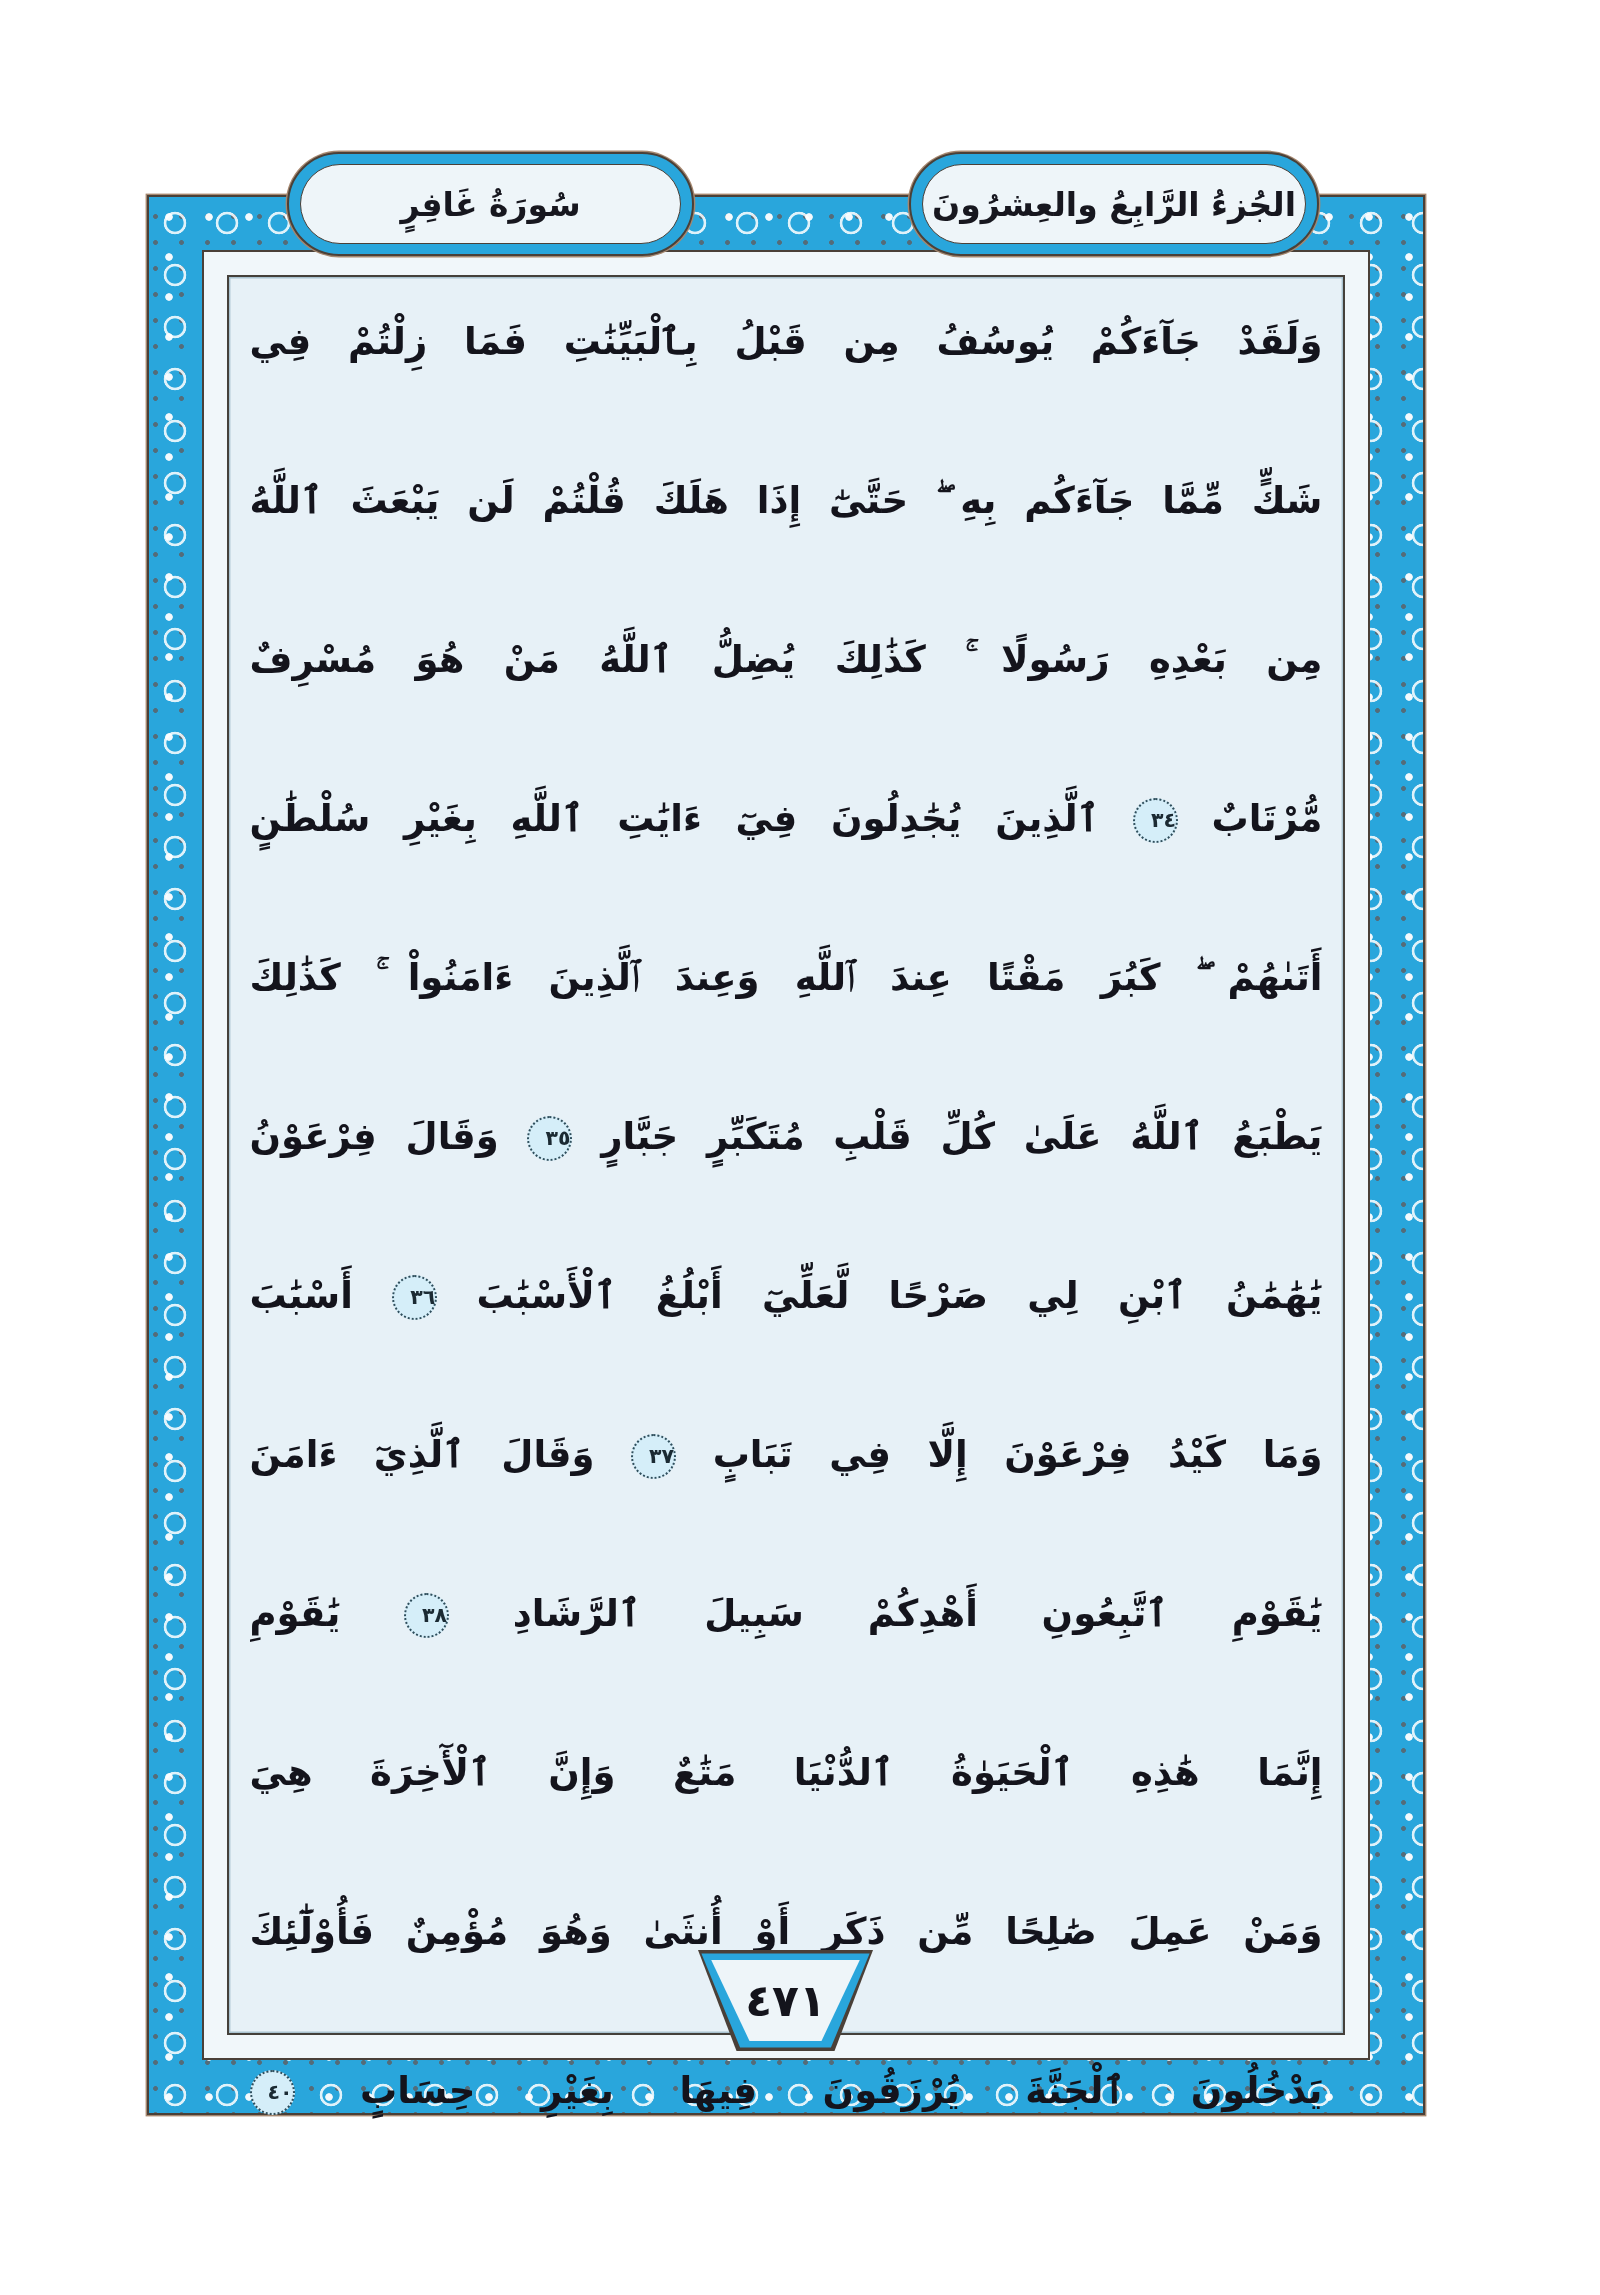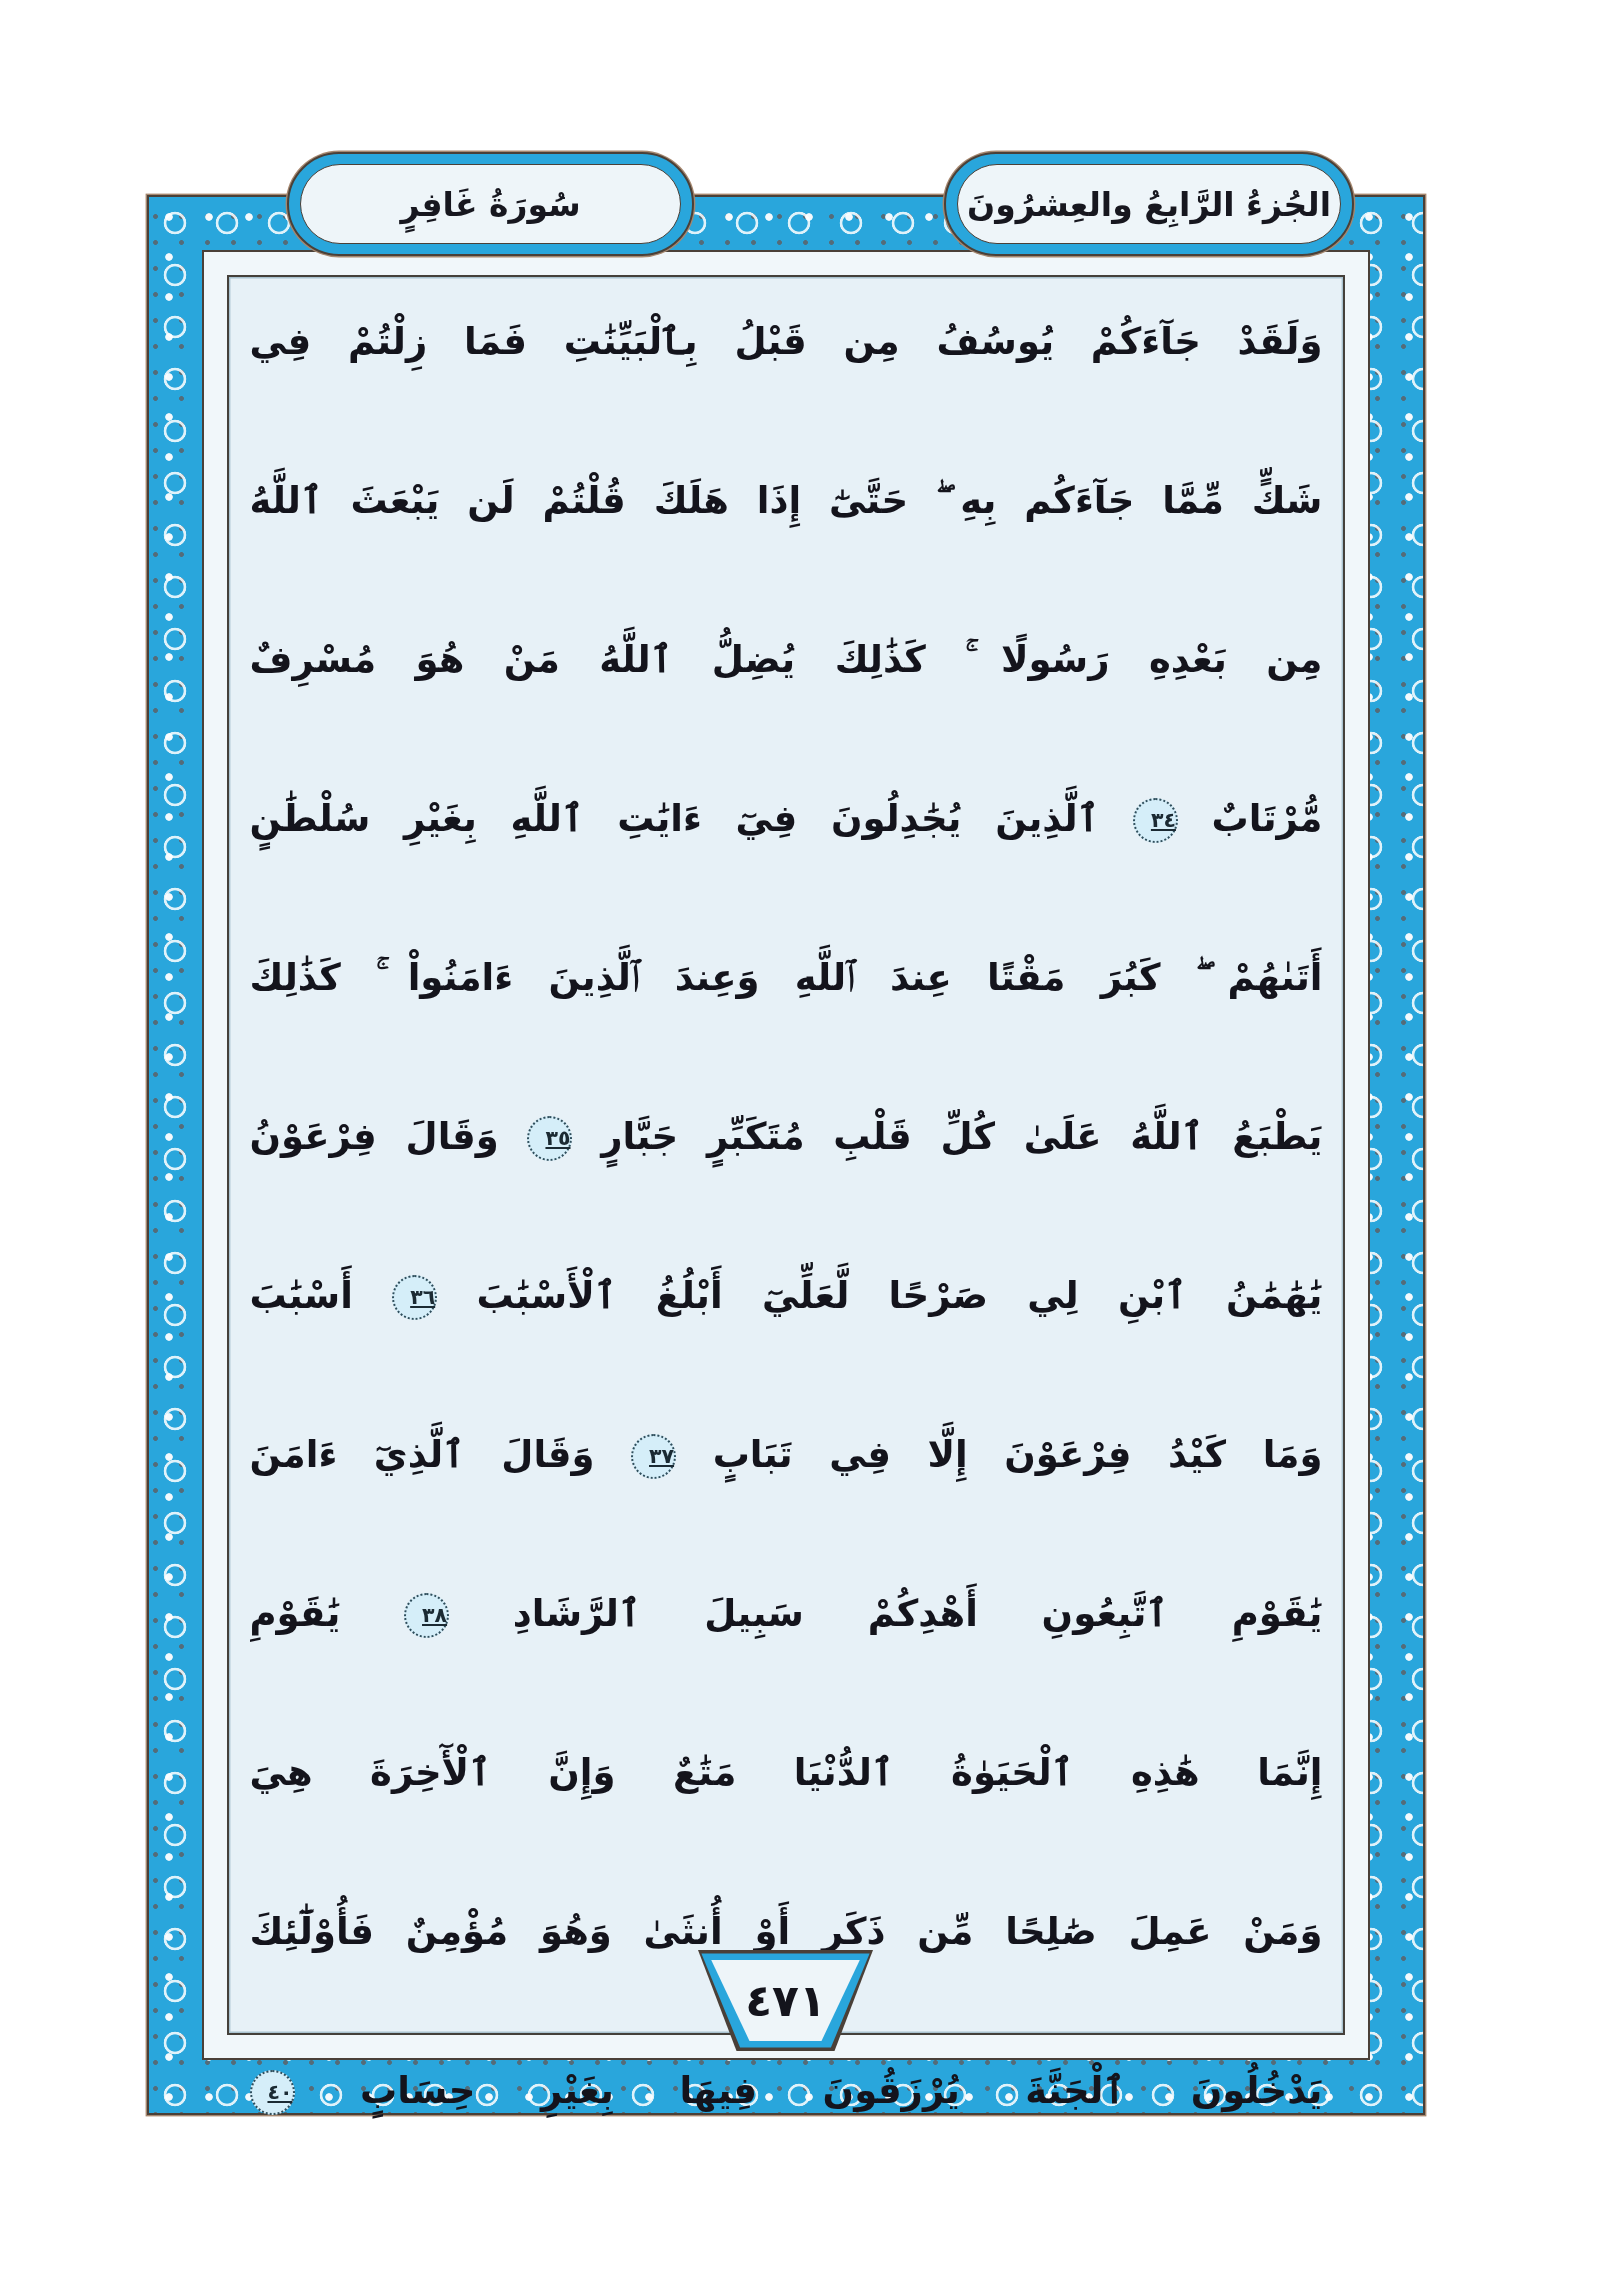--- a/index.html
+++ b/index.html
@@ -43,37 +43,36 @@
     letter-spacing:0px;
   }
   .verse-marker{
     display:inline-block;width:45px;height:45px;box-sizing:border-box;
     border-radius:50%;
     background:#d5eef9;
     border:2.7px dotted #2f4e5c;
     text-align:center;line-height:40px;
     font-size:20.5px;font-weight:bold;color:#1b2a33;
     vertical-align:middle;
-    text-decoration:underline;
   }
   
   .cartouche{
     position:absolute;top:152px;height:104px;box-sizing:border-box;
     background:#29a6dc;border:2.1px solid #4a4038;border-radius:52px;
     padding:10px 11px;z-index:5;
     box-shadow:0 0 0 1.4px #a5876f;
   }
   .cartouche-inner{
     width:100%;height:100%;box-sizing:border-box;
     background:#eef5f9;border:1.4px solid #4a4038;border-radius:41px;
     display:flex;align-items:center;justify-content:center;
     font-size:33px;font-weight:bold;color:#17171f;
   }
   .cartouche-surah{left:287px;width:407px;}
-  .cartouche-juz{left:944px;width:410px;}
+  .cartouche-juz{left:909px;width:410px;}
   
   .page-tab{
     position:absolute;left:698px;top:1950px;width:175px;height:101px;
     background:#4a4038;
     clip-path:polygon(0 0,100% 0,78% 100%,22% 100%);
     padding:3.4px;box-sizing:border-box;z-index:6;
   }
   .page-tab-mid{
     width:100%;height:100%;box-sizing:border-box;background:#29a6dc;
     clip-path:polygon(0 0,100% 0,77% 100%,23% 100%);

